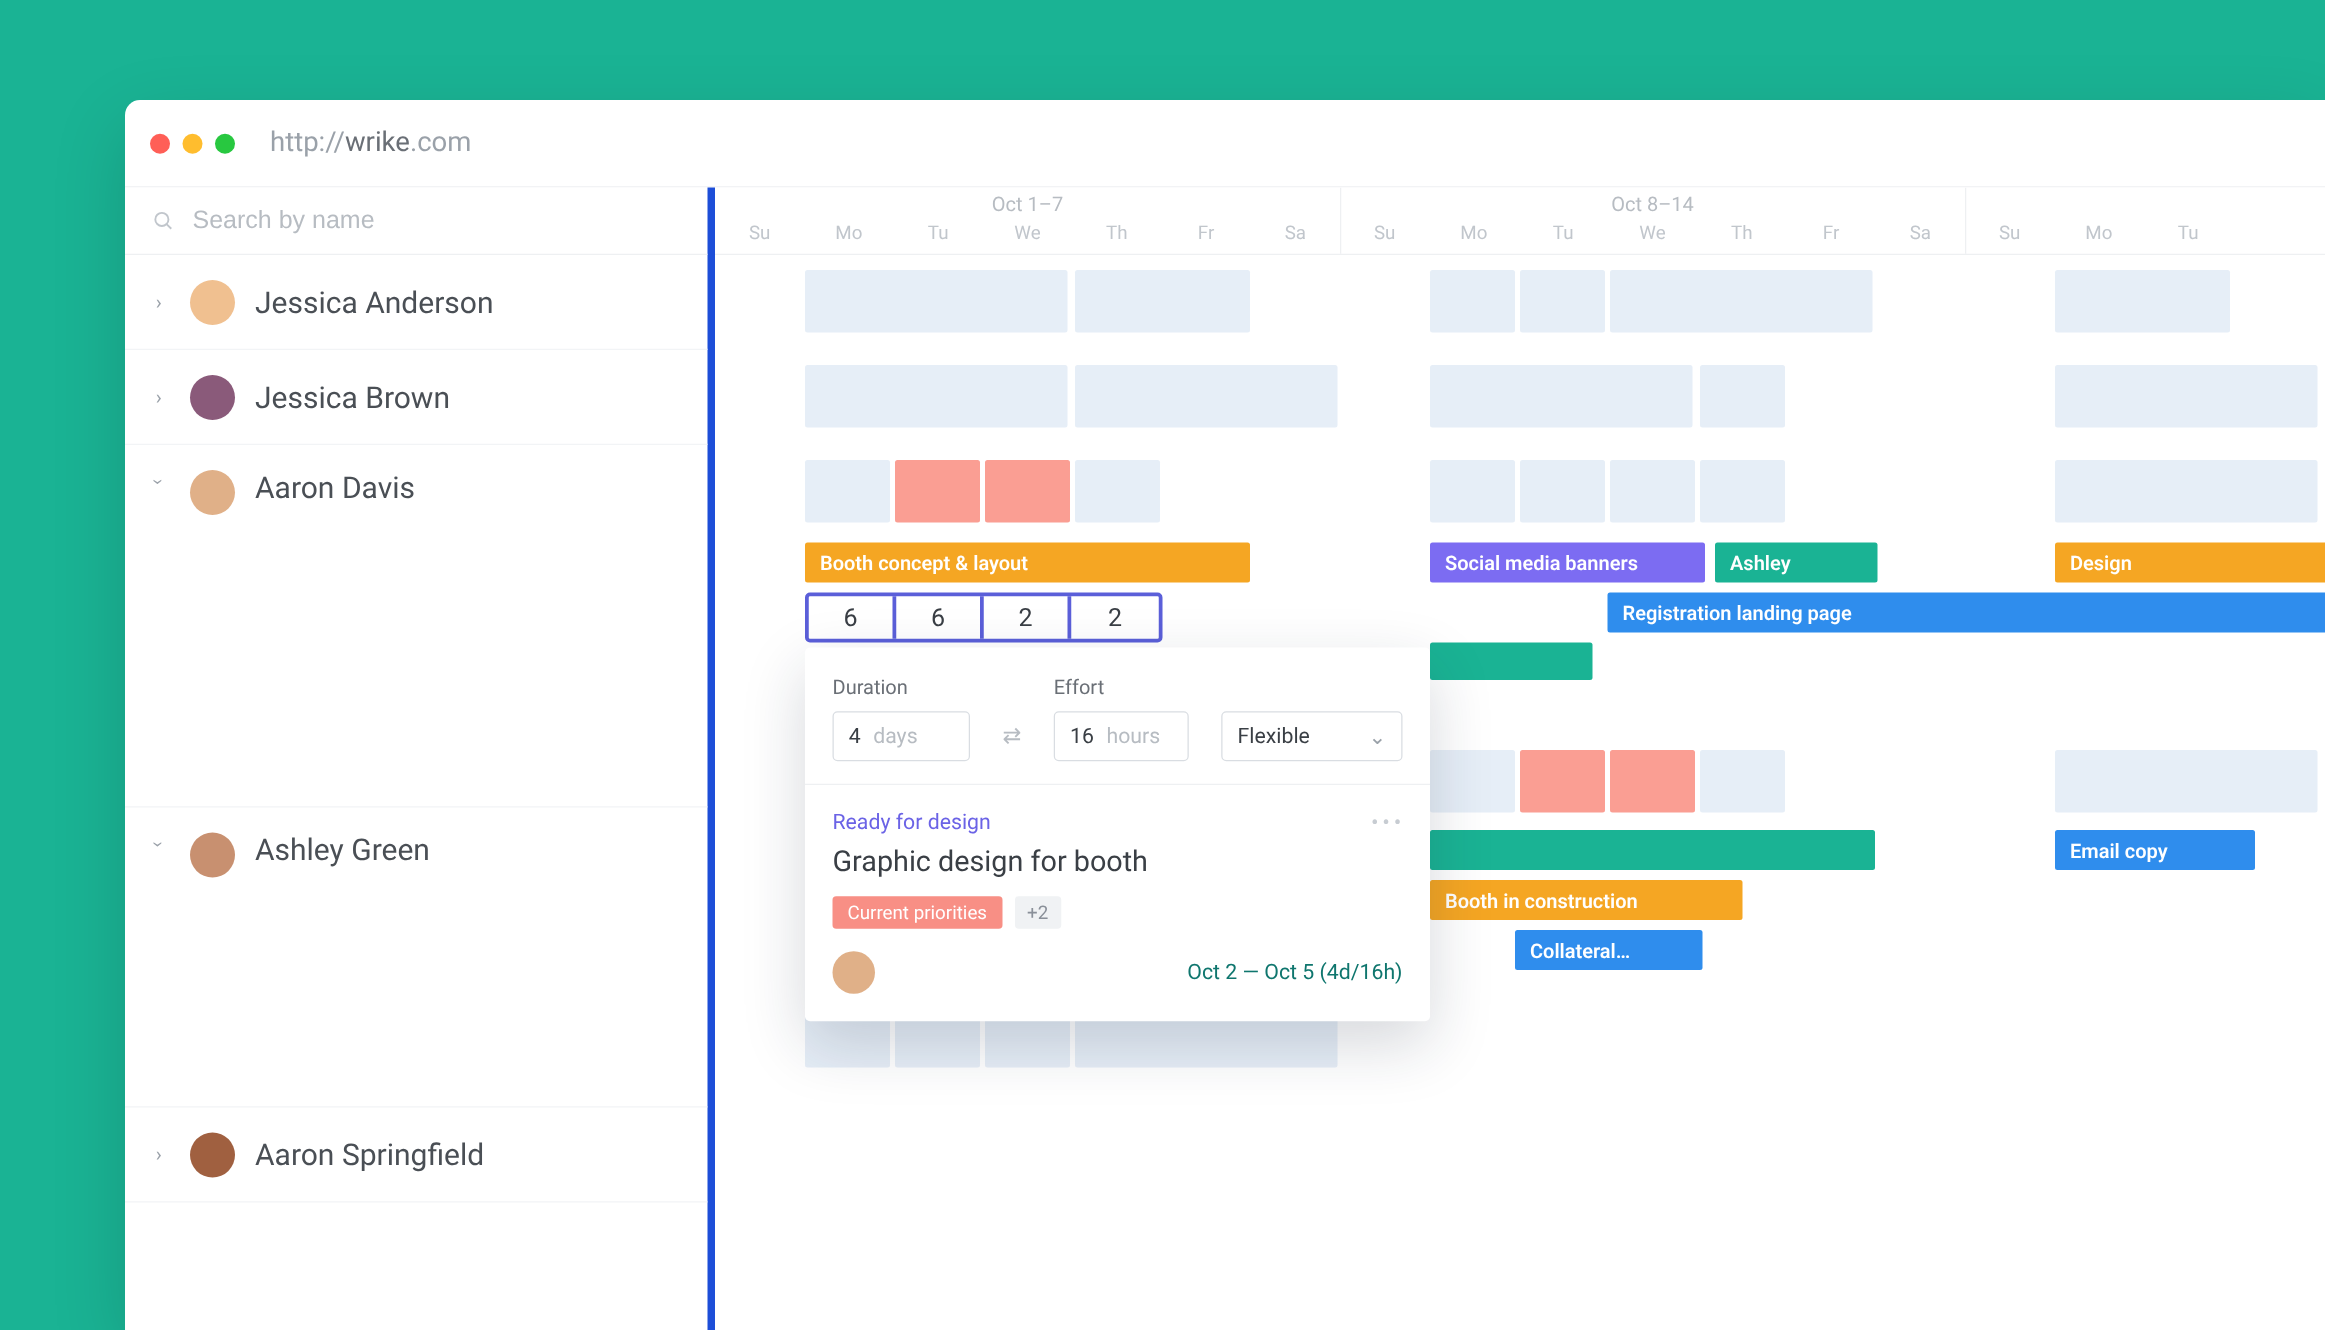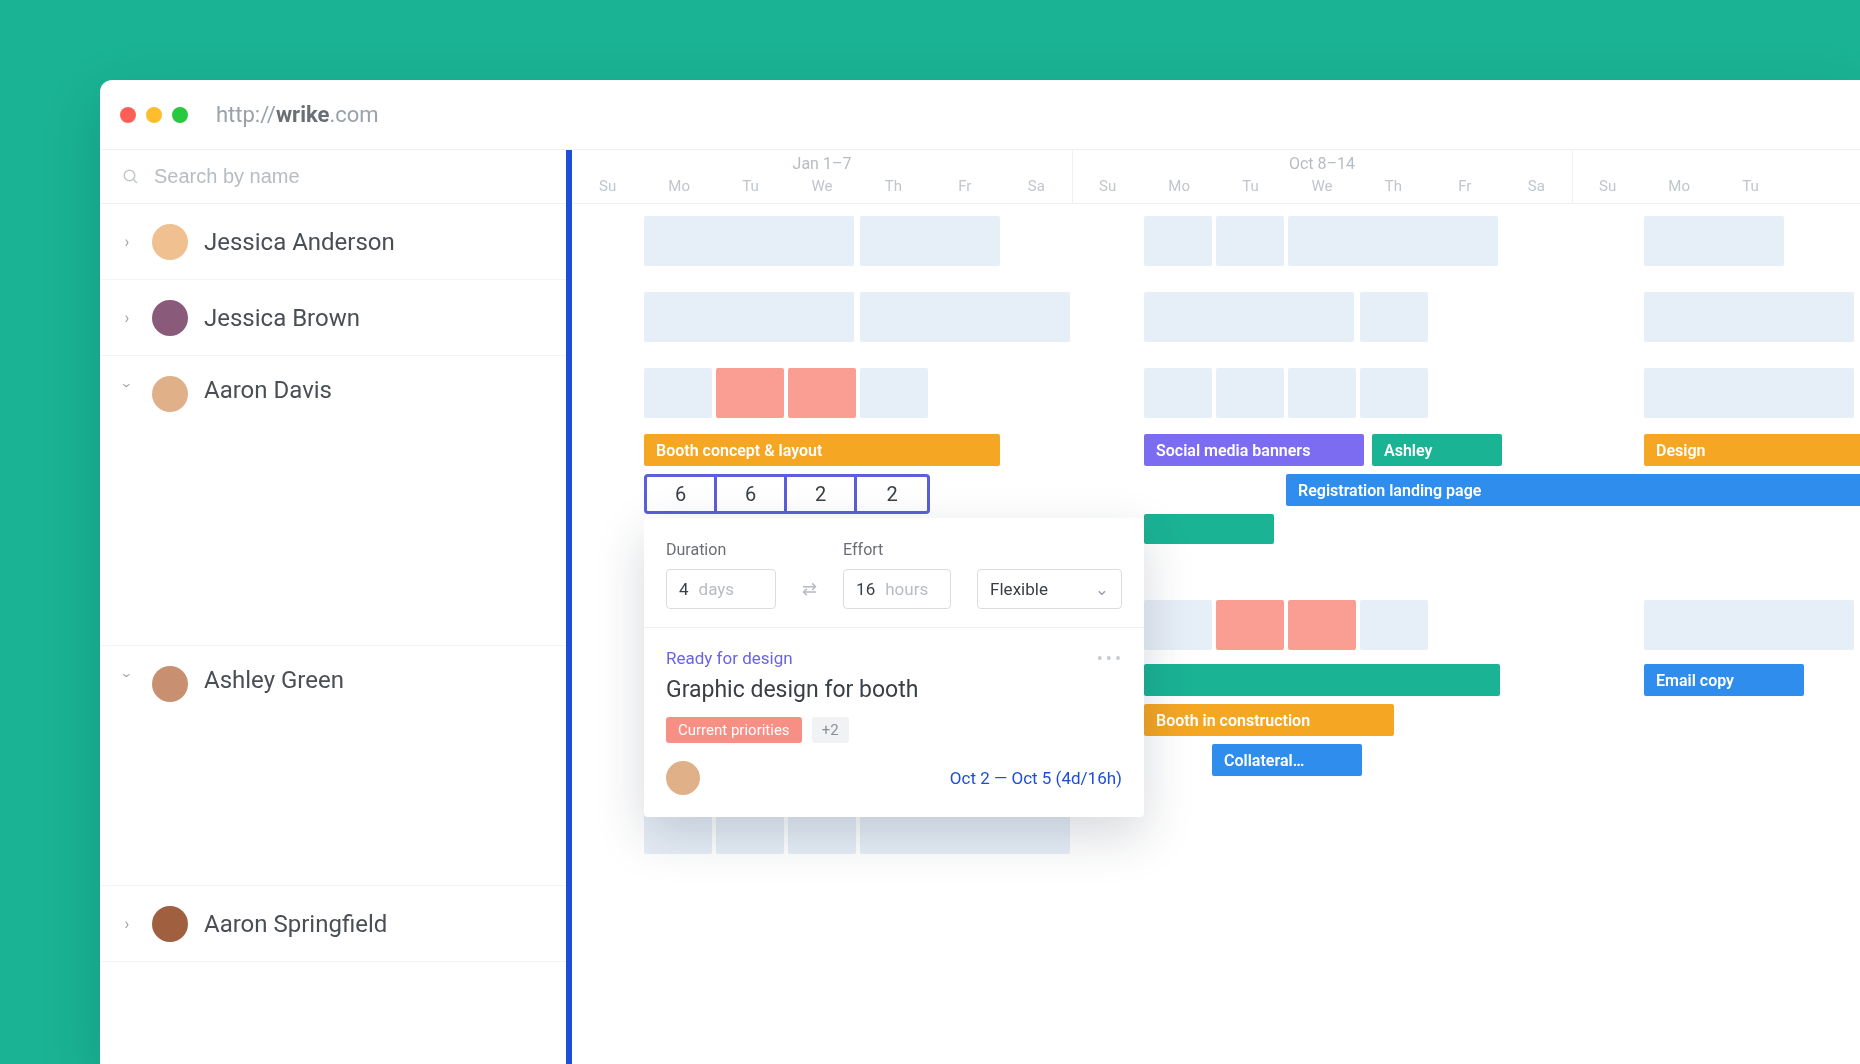--- a/index.html
+++ b/index.html
@@ -28,21 +28,21 @@
     align-items: center;
     padding: 0 20px;
     border-bottom: 1px solid #eef0f2;
   }
   .traffic { display: flex; gap: 10px; margin-right: 28px; }
   .dot { width: 16px; height: 16px; border-radius: 50%; }
   .dot.red { background:#ff5f57; }
   .dot.yellow { background:#ffbd2e; }
   .dot.green { background:#28c840; }
   .url { color:#9aa1a9; font-size: 22px; }
-  .url b { color:#6a6f76; font-weight:700; }
+  .url b { color:#6a6f76; font-weight:400; }
 
   .content { display:flex; height: calc(100% - 70px); }
   .sidebar {
     width: 472px;
     border-right: 6px solid #1d4ed8;
     flex-shrink: 0;
     background:#fff;
   }
   .search-row {
     height: 54px;
@@ -161,21 +161,21 @@
   .field-box .unit { color:#b7bcc2; }
   .select-box { width: 170px; justify-content:space-between; color:#3a3f45; }
   .link-icon { color:#b7bcc2; font-size:18px; }
   .popup-hr { height:1px; background:#eef0f2; }
   .popup-body { padding: 20px 22px 22px 22px; position:relative; }
   .status-link { color:#6b63e6; font-size:17px; margin-bottom:8px; }
   .task-title { color:#3a3f45; font-size:23px; margin-bottom:14px; }
   .tag-row { display:flex; gap:10px; align-items:center; margin-bottom:18px; }
   .tag { background:#f88f85; color:#fff; font-size:15px; padding:4px 12px; border-radius:3px; }
   .tag-more { background:#f0f2f4; color:#8a9099; font-size:15px; padding:4px 10px; border-radius:3px; }
-  .date-range { color:#1d4ed8; font-size:17px; text-align:right; }
+  .date-range { color:#0f766e; font-size:17px; text-align:right; }
   .popup-bottom { display:flex; justify-content:space-between; align-items:center; }
   .kebab { position:absolute; right:20px; top:20px; color:#c7ccd2; letter-spacing:3px; font-size:18px; }
 
   svg.ico { width:18px; height:18px; }
 </style>
 </head>
 <body>
 
 <div class="window">
   <div class="titlebar">
@@ -224,21 +224,21 @@
         <span class="chev">›</span>
         <span class="avatar" style="background:#a06040"></span>
         <span class="person-name">Aaron Springfield</span>
       </div>
     </div>
 
     <div class="timeline">
       <div class="cal-header">
         <div class="vline" style="left:500px"></div>
         <div class="vline" style="left:1000px"></div>
-        <span class="week-label" style="left:250px">Jan 1–7</span>
+        <span class="week-label" style="left:250px">Oct 1–7</span>
         <span class="week-label" style="left:750px">Oct 8–14</span>
         <div class="day-row" id="day-row">
             <span class="day-col" style="left: 0px; width: 71.4286px;">Su</span>
             <span class="day-col" style="left: 71.4286px; width: 71.4286px;">Mo</span>
             <span class="day-col" style="left: 142.857px; width: 71.4286px;">Tu</span>
             <span class="day-col" style="left: 214.286px; width: 71.4286px;">We</span>
             <span class="day-col" style="left: 285.714px; width: 71.4286px;">Th</span>
             <span class="day-col" style="left: 357.143px; width: 71.4286px;">Fr</span>
             <span class="day-col" style="left: 428.571px; width: 71.4286px;">Sa</span>
             <span class="day-col" style="left: 500px; width: 71.4286px;">Su</span>

